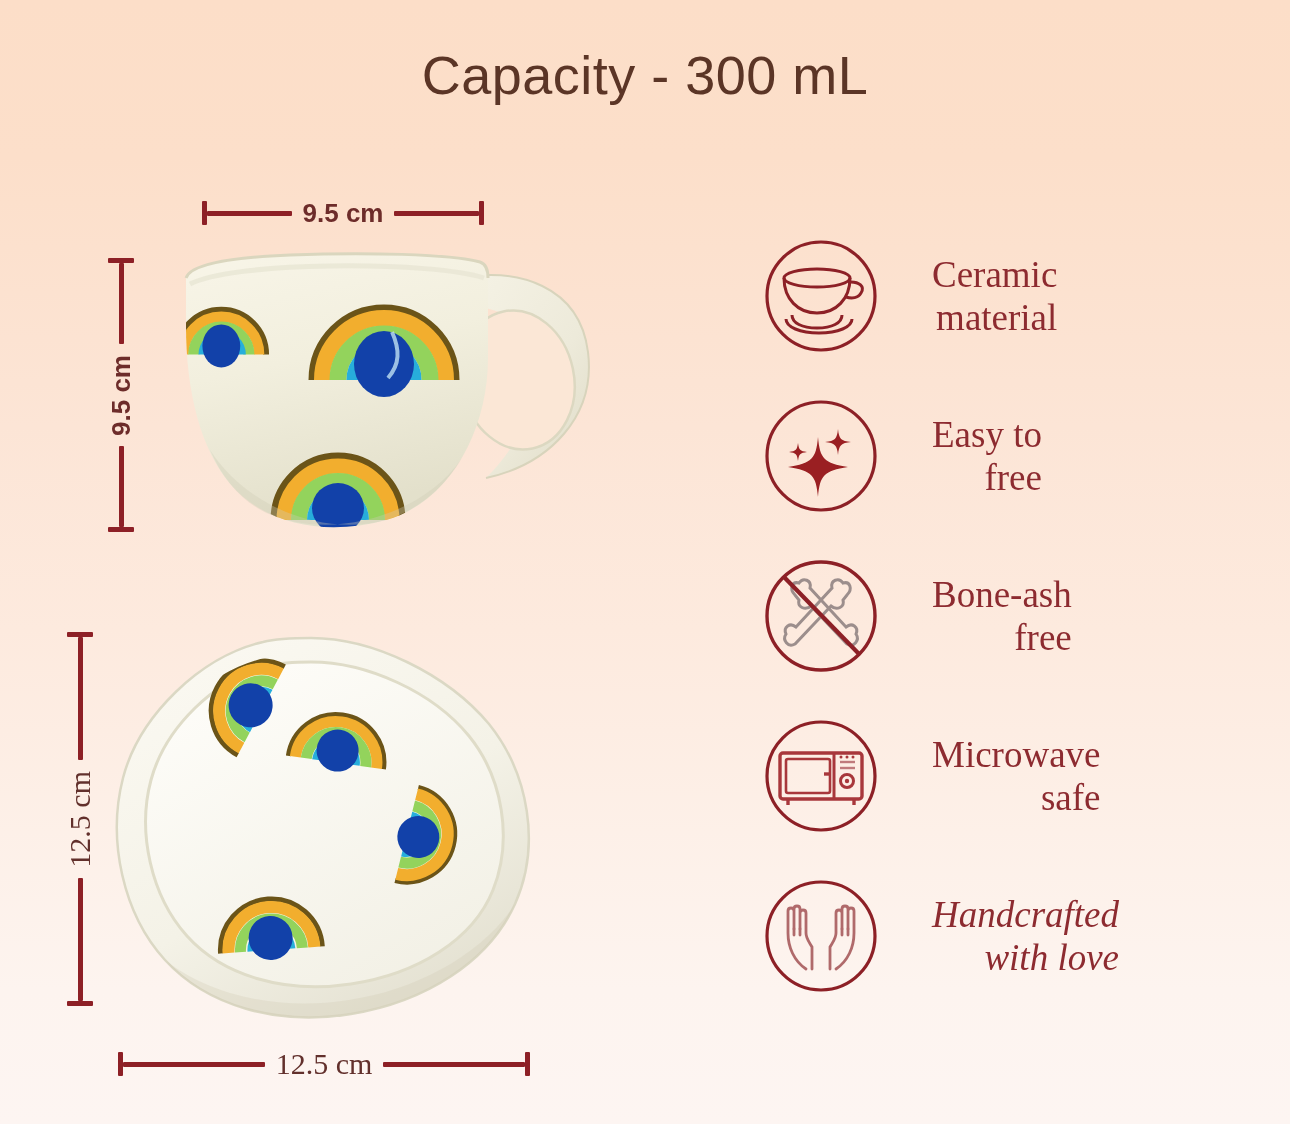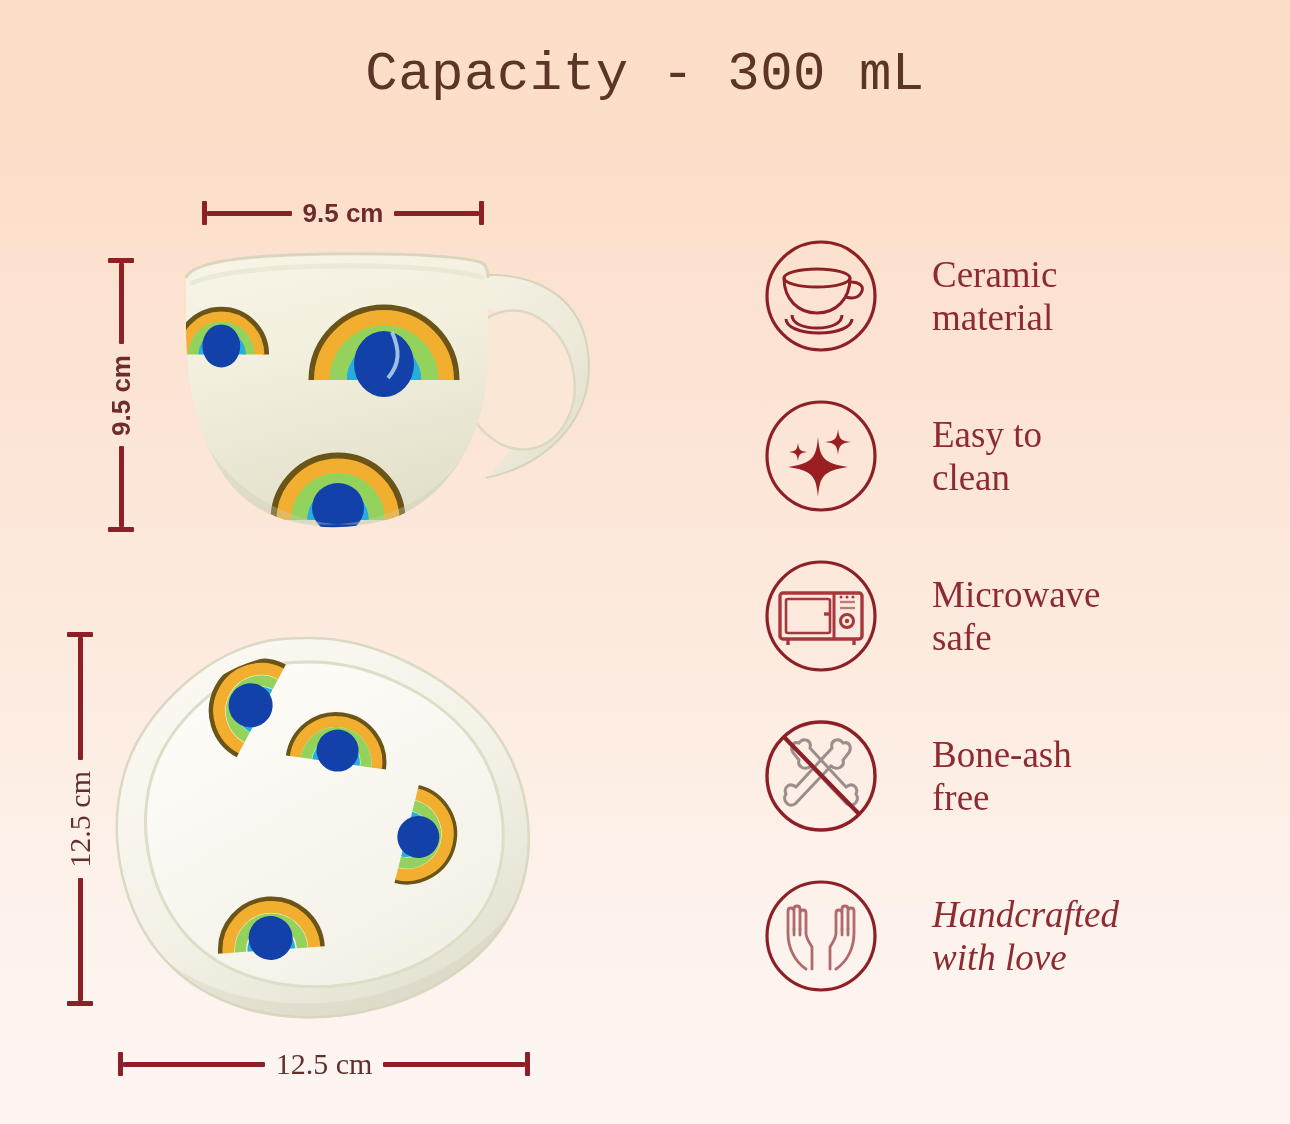--- a/index.html
+++ b/index.html
@@ -32,21 +32,21 @@
     height: 1124px;
   }
 
   
   .title {
     position: absolute;
     top: 44px;
     left: 0;
     width: 1290px;
     text-align: center;
-    font-family: Liberation Mono, monospace;
+    font-family: Liberation Sans, sans-serif;
     font-size: 54px;
     font-weight: 400;
     letter-spacing: 0.5px;
     color: #5b3526;
   }
 
   
   .dim-h {
     position: absolute;
     display: flex;
@@ -124,20 +124,21 @@
   }
   #mug-illustration { left: 150px; top: 240px; width: 510px; height: 320px; }
   #plate-illustration { left: 105px; top: 628px; width: 440px; height: 400px; }
 
   
   .features {
     position: absolute;
     left: 762px;
     top: 236px;
     width: 460px;
+    text-align: right;
   }
   .feature-row {
     display: flex;
     align-items: center;
     height: 120px;
     margin-bottom: 40px;
   }
   .feature-row:last-child { margin-bottom: 0; font-style: italic; }
 
   .feature-icon {
@@ -354,21 +355,42 @@
           <circle cx="59" cy="59" r="54" fill="none" stroke="#8D2026" stroke-width="3.2"></circle>
           <path d="M56,40 C58,62 62,66 86,70 C62,74 58,78 56,100
                    C54,78 50,74 26,70 C50,66 54,62 56,40 Z" fill="#9A1F22"></path>
           <path d="M76,32 C77,42 79,44 89,45 C79,46 77,48 76,58
                    C75,48 73,46 63,45 C73,44 75,42 76,32 Z" fill="#9A1F22"></path>
           <path d="M36,46 C37,53 38,54 45,55 C38,56 37,57 36,64
                    C35,57 34,56 27,55 C34,54 35,53 36,46 Z" fill="#9A1F22"></path>
         </svg>
       </div>
       <div class="feature-label">Easy to
-clean</div>
+free</div>
+    </div>
+
+    <div class="feature-row">
+      <div class="feature-icon">
+        <svg viewBox="0 0 118 118" width="118" height="118">
+          <circle cx="59" cy="59" r="54" fill="none" stroke="#8D2026" stroke-width="3.4"></circle>
+
+          <g fill="none" stroke="#9C8E8C" stroke-width="3" stroke-linecap="round">
+            <path d="M33,38 C27,32 30,24 37,26 C41,20 50,23 48,31 L84,70
+                     C90,65 97,70 94,77 C98,83 92,91 85,87 L49,49
+                     C43,54 35,50 37,43 Z"></path>
+            <path d="M85,38 C91,32 88,24 81,26 C77,20 68,23 70,31 L34,70
+                     C28,65 21,70 24,77 C20,83 26,91 33,87 L69,49
+                     C75,54 83,50 81,43 Z"></path>
+          </g>
+
+          <line x1="22" y1="20" x2="98" y2="98" stroke="#8D2026" stroke-width="4.2"></line>
+        </svg>
+      </div>
+      <div class="feature-label">Bone-ash
+free</div>
     </div>
 
     <div class="feature-row">
       <div class="feature-icon">
         <svg viewBox="0 0 118 118" width="118" height="118">
           <circle cx="59" cy="59" r="54" fill="none" stroke="#8D2026" stroke-width="3.2"></circle>
           <rect x="18" y="36" width="82" height="46" rx="3" fill="none" stroke="#A8373B" stroke-width="3.4"></rect>
           <rect x="24" y="42" width="44" height="34" rx="2" fill="none" stroke="#A8373B" stroke-width="2.6"></rect>
           <line x1="72" y1="36" x2="72" y2="82" stroke="#A8373B" stroke-width="3"></line>
           <line x1="62" y1="57" x2="68" y2="57" stroke="#A8373B" stroke-width="3.4"></line>
@@ -383,41 +405,20 @@
           <line x1="92" y1="82" x2="92" y2="88" stroke="#A8373B" stroke-width="3.4"></line>
         </svg>
       </div>
       <div class="feature-label">Microwave
 safe</div>
     </div>
 
     <div class="feature-row">
       <div class="feature-icon">
         <svg viewBox="0 0 118 118" width="118" height="118">
-          <circle cx="59" cy="59" r="54" fill="none" stroke="#8D2026" stroke-width="3.4"></circle>
-
-          <g fill="none" stroke="#9C8E8C" stroke-width="3" stroke-linecap="round">
-            <path d="M33,38 C27,32 30,24 37,26 C41,20 50,23 48,31 L84,70
-                     C90,65 97,70 94,77 C98,83 92,91 85,87 L49,49
-                     C43,54 35,50 37,43 Z"></path>
-            <path d="M85,38 C91,32 88,24 81,26 C77,20 68,23 70,31 L34,70
-                     C28,65 21,70 24,77 C20,83 26,91 33,87 L69,49
-                     C75,54 83,50 81,43 Z"></path>
-          </g>
-
-          <line x1="22" y1="20" x2="98" y2="98" stroke="#8D2026" stroke-width="4.2"></line>
-        </svg>
-      </div>
-      <div class="feature-label">Bone-ash
-free</div>
-    </div>
-
-    <div class="feature-row">
-      <div class="feature-icon">
-        <svg viewBox="0 0 118 118" width="118" height="118">
           <circle cx="59" cy="59" r="54" fill="none" stroke="#8D2026" stroke-width="3.2"></circle>
 
           <g fill="none" stroke="#B06A6B" stroke-width="2.8" stroke-linecap="round" stroke-linejoin="round">
             <path d="M44,92 C32,84 26,70 26,56 L26,34 C26,30 32,30 32,34 L32,52
                      L32,32 C32,28 38,28 38,32 L38,52 L38,36 C38,32 44,32 44,36
                      L44,56 C44,62 48,66 50,70 L50,92"></path>
             <line x1="32" y1="52" x2="32" y2="58"></line>
             <line x1="38" y1="52" x2="38" y2="58"></line>
           </g>
 

